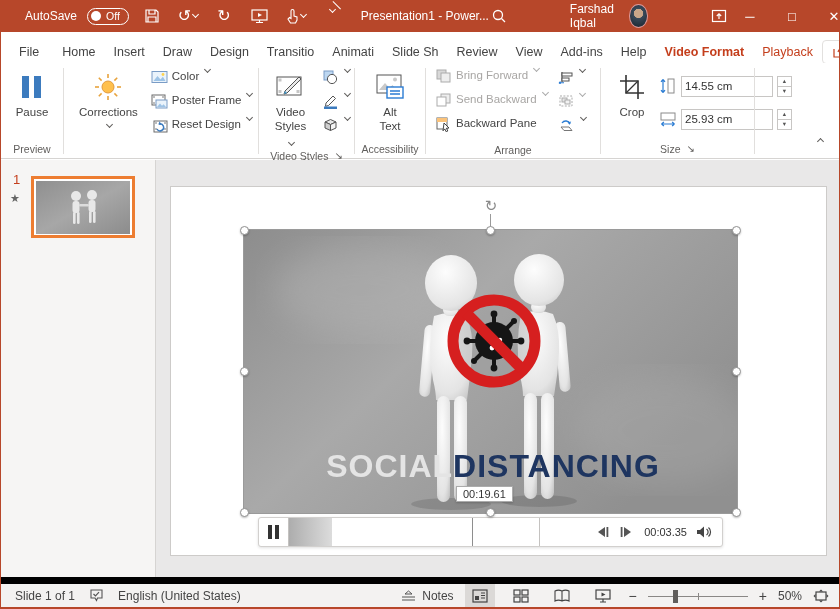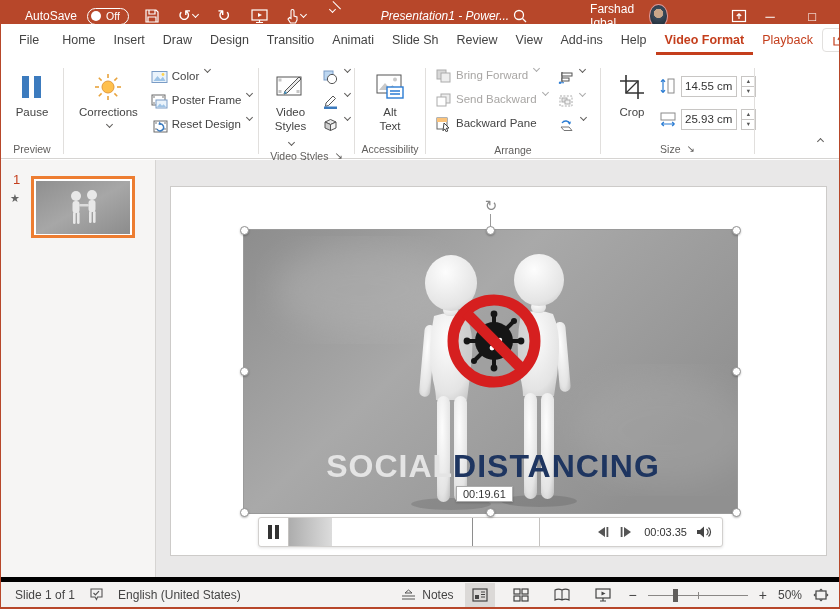--- a/index.html
+++ b/index.html
@@ -15,29 +15,29 @@
                      height:17px; padding:0 8px 0 3px; cursor:default; }
   .autosave-knob { width:10px; height:10px; border-radius:50%; background:#fff; }
   .autosave-state { font-size:10.5px; }
   .qat-btn { width:26px; height:26px; display:flex; align-items:center; justify-content:center; color:#fff; }
   .qat-glyph { font-size:16px; line-height:1; }
   .chev { display:inline-block; width:5px; height:5px; border-right:1.4px solid currentColor;
           border-bottom:1.4px solid currentColor; transform:rotate(45deg); margin-left:2px; margin-top:-3px; }
   .chev-up { transform:rotate(225deg); margin-top:3px; }
   .overflow-bar { display:inline-block; position:relative; top:-5px; }
   .overflow-bar::before { content:""; position:absolute; left:-3px; top:-4px; width:11px; height:1.4px; background:#fff; }
-  .tb-title { margin-left:26px; white-space:nowrap;font-style:italic; }
+  .tb-title { margin-left:6px; white-space:nowrap; }
   .tb-center { flex:1; display:flex; align-items:center; justify-content:center; gap:60px; }
   .tb-user { display:flex; align-items:center; gap:0; }
   .avatar { width:24px; height:24px; border-radius:50%; background:radial-gradient(circle at 50% 38%, #c9a689 28%, #3a4a5a 30%, #24303c 75%); border:1px solid #d99; overflow:hidden; }
   .tb-right { display:flex; align-items:center; height:100%; }
   .win-btn { width:42px; height:32px; display:flex; align-items:center; justify-content:center; font-size:13px; color:#fff; }
 
   
-  .tabrow { position:absolute; left:0; top:24px; width:100%; height:31px; background:#fff;
+  .tabrow { position:absolute; left:0; top:36px; width:100%; height:31px; background:#fff;
             display:flex; align-items:center; font-size:12.5px; color:#444; }
   .tab { padding:0 9px; height:100%; display:flex; align-items:center; cursor:default; white-space:nowrap; }
   .tab.file { padding:0 14px; margin-left:4px; }
   .tabsep { width:1px; height:15px; background:#D8D6D4; }
   .tab.contextual { color:#C43E1C;text-align:center; }
   .tab.active { color:#C43E1C; font-weight:bold; border-bottom:3px solid #C43E1C; padding-top:3px; }
   .tabrow-actions { margin-left:auto; display:flex; align-items:center; gap:8px; padding-right:10px; }
   .pill-btn { width:36px; height:24px; border:1px solid #E2E0DE; border-radius:4px; background:#fff;
               display:flex; align-items:center; justify-content:center; }
 
@@ -52,21 +52,21 @@
   .bigbtn { display:flex; flex-direction:column; align-items:center; justify-content:flex-start;
             font-size:11.5px; color:#444; padding:2px 7px; line-height:1.25; text-align:center; }
   .bigbtn .bicon { height:34px; display:flex; align-items:flex-start; justify-content:center; padding-top:2px; }
   .smallrow { display:flex; align-items:flex-start; gap:4px; height:24px; font-size:11.5px; color:#444; padding:0 4px; white-space:nowrap; }
   .smallrow .chev, .bigbtn .chev { border-color:#605E5C; }
   .disabled { color:#A8A6A4; }
   .launcher { font-size:10px; color:#605E5C; line-height:1; }
   .pause-bars { display:flex; gap:5px; margin-top:3px; }
   .pause-bars span { width:7px; height:22px; background:#3C7BBE; }
   .field-row { display:flex; align-items:center; gap:4px; height:26px; }
-  .size-field { width:56px; height:21px; border:1px solid #C8C6C4; font-size:11.5px; color:#333;
+  .size-field { width:92px; height:21px; border:1px solid #C8C6C4; font-size:11.5px; color:#333;
                 padding:0 3px; font-family:"Liberation Sans", sans-serif; background:#fff; }
   .spinner { display:flex; flex-direction:column; border:1px solid #C8C6C4; }
   .spinner span { width:13px; height:9.5px; font-size:6.5px; color:#555; display:flex; align-items:center;
                   justify-content:center; background:#fff; }
   .spinner span + span { border-top:1px solid #C8C6C4; }
   .collapse-chip { margin-left:auto; align-self:flex-end; padding:0 16px 10px 0; color:#605E5C; }
 
   
   .main { position:absolute; left:0; top:160px; width:100%; height:417px; display:flex; }
   .slides-panel { width:155px; background:#F6F5F4; border-right:1px solid #D6D4D2; position:relative; }
@@ -91,21 +91,21 @@
   .vc-pause { display:flex; gap:3px; }
   .vc-pause span { width:4px; height:14px; background:#333; }
   .vc-track { position:relative; width:252px; height:28px; border-left:1px solid #C4C2C0; border-right:1px solid #C4C2C0; }
   .vc-fill { position:absolute; left:0; top:0; height:100%; background:linear-gradient(90deg,#ADADAD,#DCDCDC); }
   .vc-hover { position:absolute; top:0; width:1px; height:100%; background:#8E8E8E; }
   .vc-time { font-size:11px; color:#333; margin-left:2px; }
   .vc-spacer { flex:1; }
 
   
   .statusbar { position:absolute; left:0; top:577px; width:100%; height:30px; background:#F3F2F1;
-               border-top:5px solid #000000; display:flex; align-items:center; font-size:12px; color:#444; }
+               border-top:7px solid #000000; display:flex; align-items:center; font-size:12px; color:#444; }
   .sb-left { display:flex; align-items:center; gap:14px; padding-left:14px; }
   .sb-right { margin-left:auto; display:flex; align-items:center; gap:11px; padding-right:10px; }
   .notes-btn { display:flex; align-items:center; gap:6px; }
   .viewbtn { width:30px; height:24px; display:flex; align-items:center; justify-content:center; }
   .viewbtn.activeview { background:#DBD9D7; }
   .zoom-track { position:relative; width:100px; height:14px; }
   .zoom-line { position:absolute; left:0; top:7px; width:100%; height:1px; background:#8A8886; }
   .zoom-tick { position:absolute; left:50%; top:4px; width:1px; height:7px; background:#8A8886; }
   .zoom-thumb { position:absolute; left:25%; top:1px; width:5px; height:13px; background:#605E5C; }
   .zoom-sign { font-size:14px; color:#444; }

